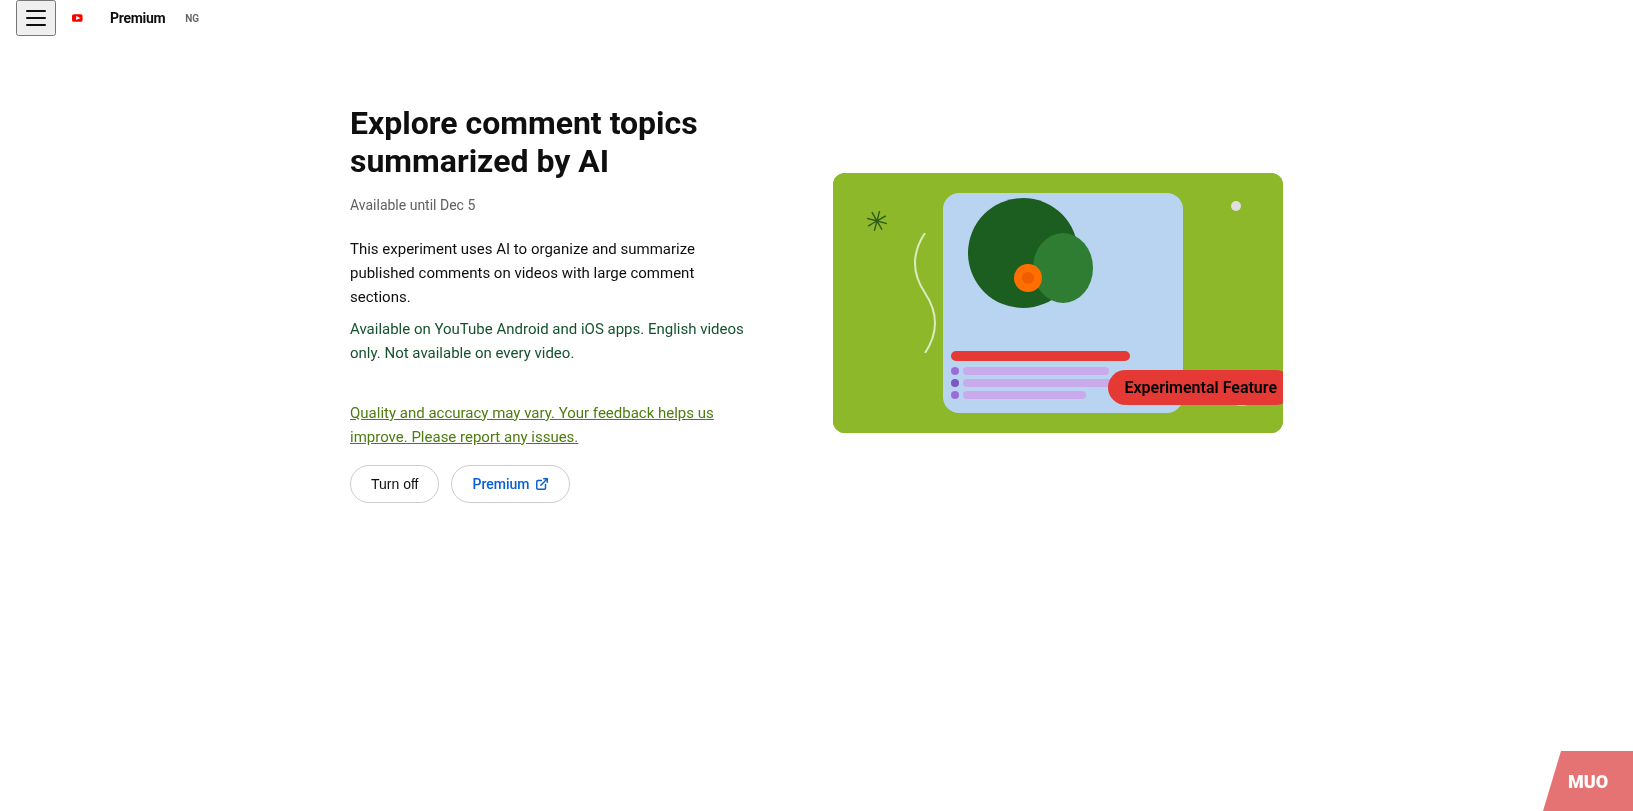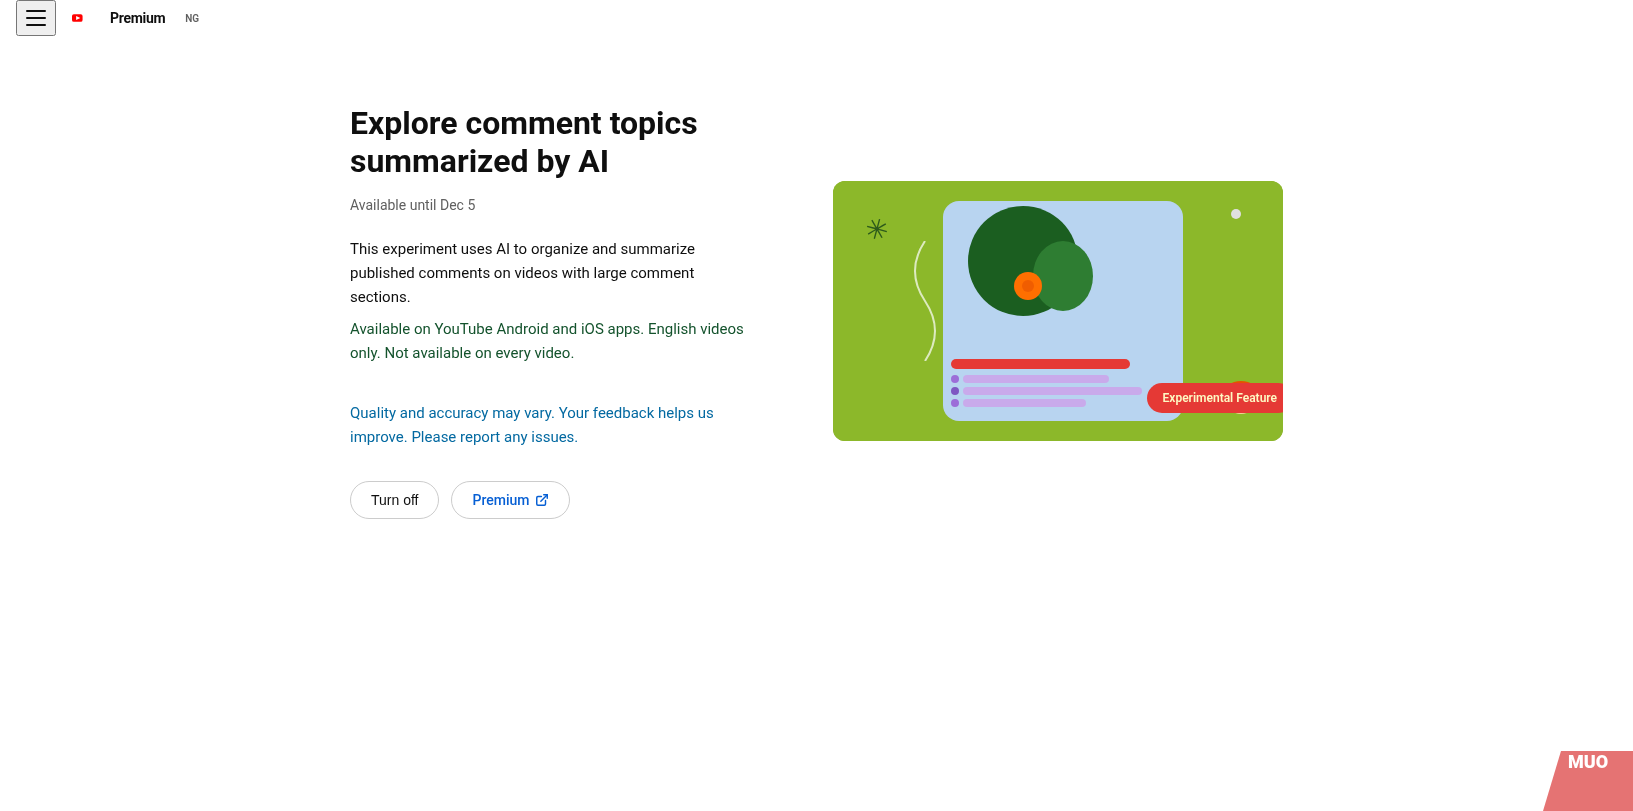--- a/index.html
+++ b/index.html
@@ -171,22 +171,23 @@
     .availability-text {
       font-size: 15px;
       line-height: 1.6;
       color: #14532d;
       margin-bottom: 36px;
     }
 
     .quality-text {
       font-size: 15px;
       line-height: 1.6;
-      color: #0369a1;
-      margin-bottom: 32px;
+      color: #4d7c0f;
+      margin-bottom: 16px;
+      text-decoration: underline;
     }
 
     .button-row {
       display: flex;
       gap: 12px;
       align-items: center;
     }
 
     .turn-off-btn {
       padding: 10px 20px;
@@ -309,22 +310,22 @@
       border-radius: 4px;
       background: #c9aaeb;
     }
 
     
     .exp-badge {
       position: absolute;
       bottom: 28px;
       right: -10px;
       background: #e53935;
-      color: #fef9c3;
-      font-size: 12px;
+      color: #000000;
+      font-size: 16px;
       font-weight: 600;
       padding: 8px 16px;
       border-radius: 20px;
       white-space: nowrap;
     }
 
     
     .orange-dot {
       position: absolute;
       top: 28px;
@@ -344,20 +345,21 @@
 
     
     .muo-watermark {
       position: absolute;
       bottom: 0;
       right: 0;
       width: 90px;
       height: 60px;
       background: #e57373;
       display: flex;
+      align-items: center;
       justify-content: center;
       font-size: 18px;
       font-weight: 900;
       color: #fff;
       clip-path: polygon(20% 0%, 100% 0%, 100% 100%, 0% 100%);
     }
 
     
     .search-icon-svg { width: 20px; height: 20px; }
   </style>

